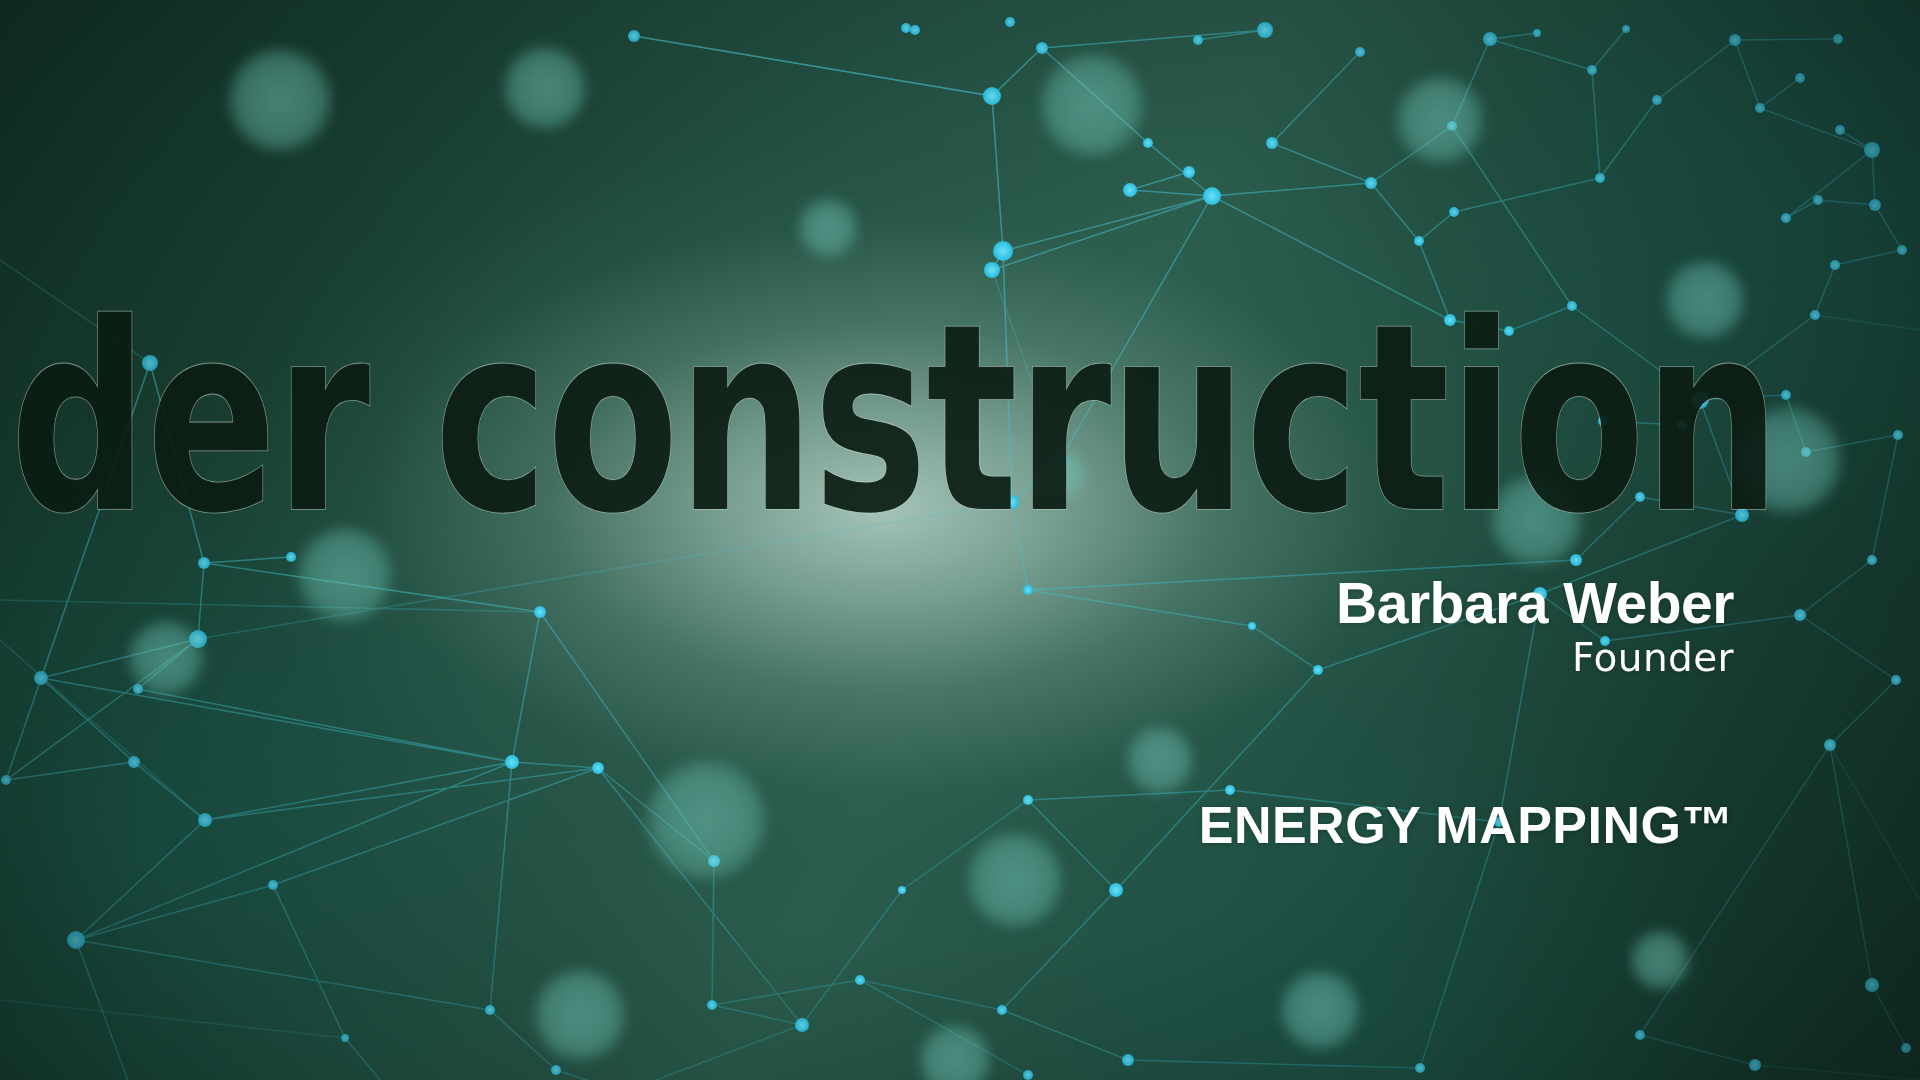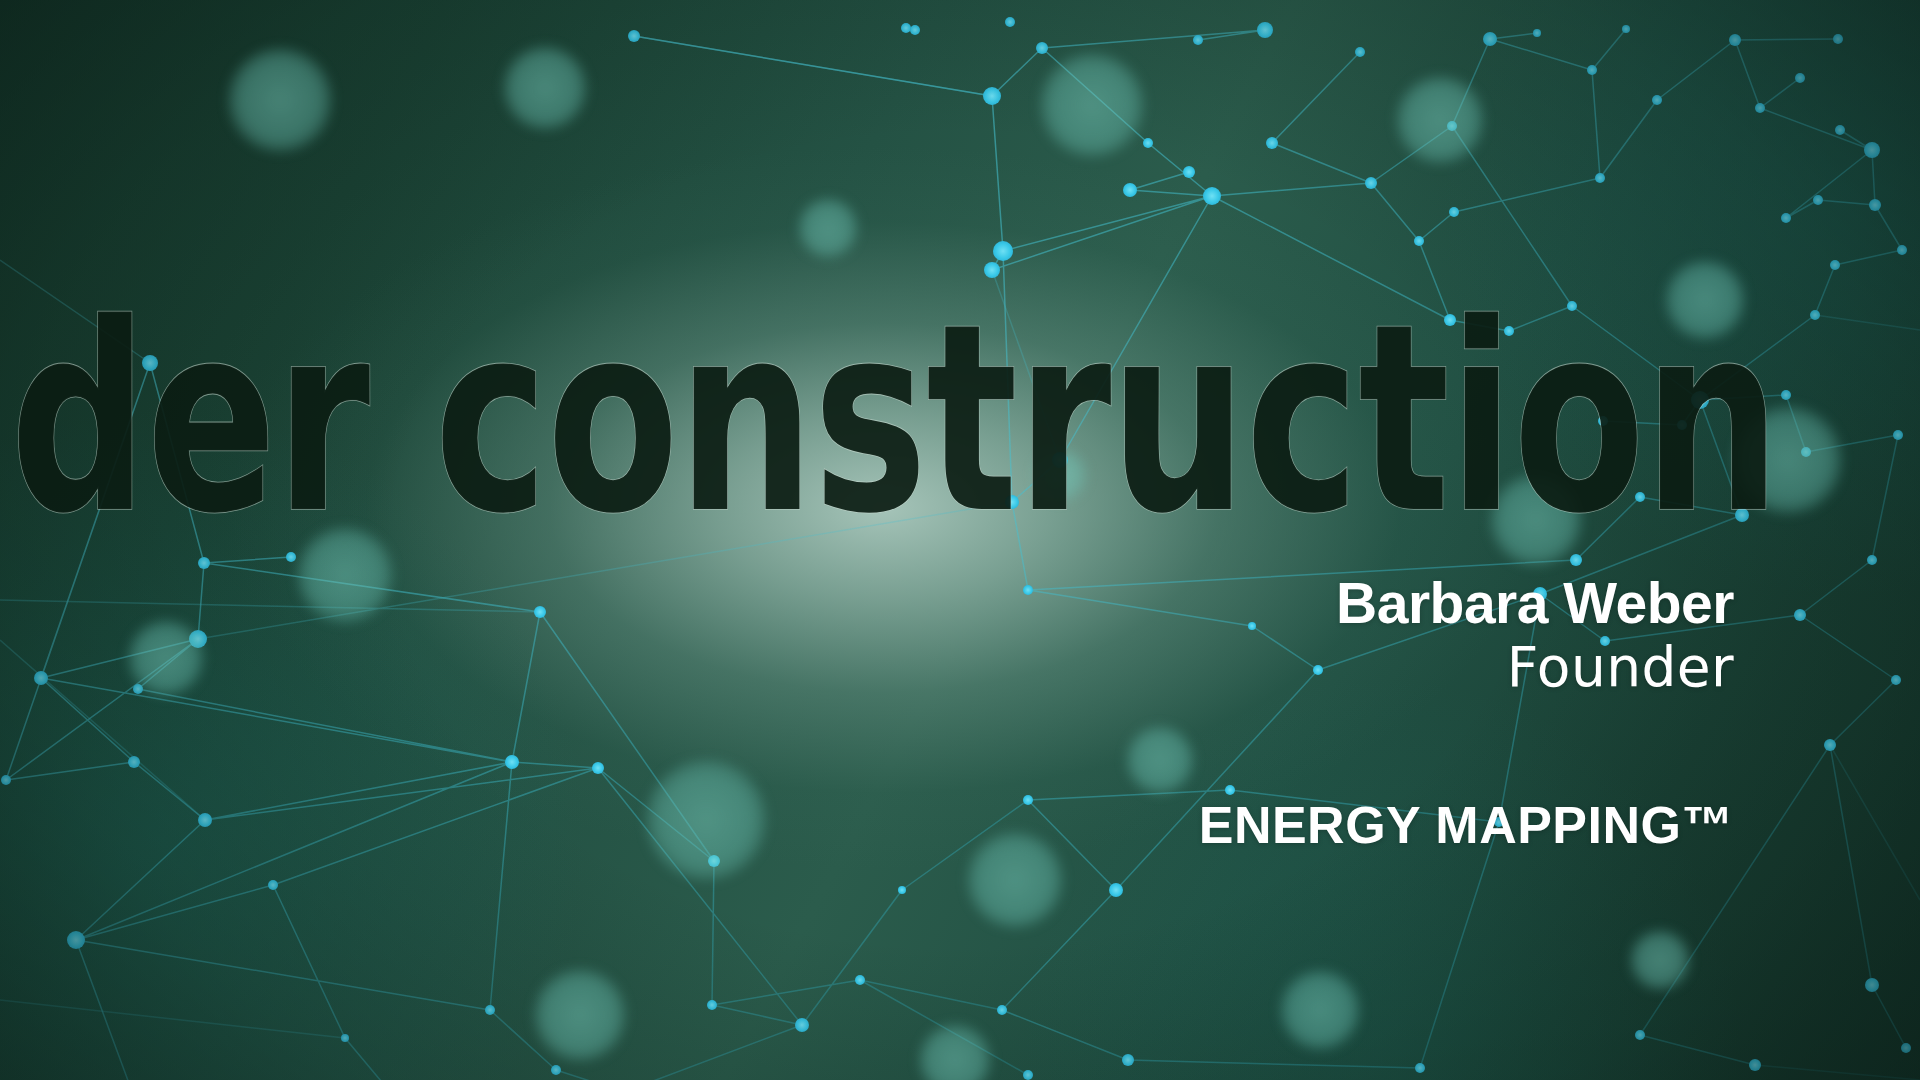--- a/index.html
+++ b/index.html
@@ -105,21 +105,21 @@
     font-weight: 700;
     font-size: 57px;
     line-height: 1.04;
     letter-spacing: -0.5px;
     white-space: nowrap;
     text-shadow: 0 1px 5px rgba(0,0,0,0.22);
   }
   .person-role {
     font-family: "DejaVu Sans", "Liberation Sans", sans-serif;
     font-weight: 400;
-    font-size: 55px;
+    font-size: 39px;
     line-height: 1.10;
     letter-spacing: 0.4px;
     margin-top: 4px;
     white-space: nowrap;
     text-shadow: 0 1px 5px rgba(0,0,0,0.22);
   }
 
   .brand-block {
     position: absolute;
     right: 186px;

